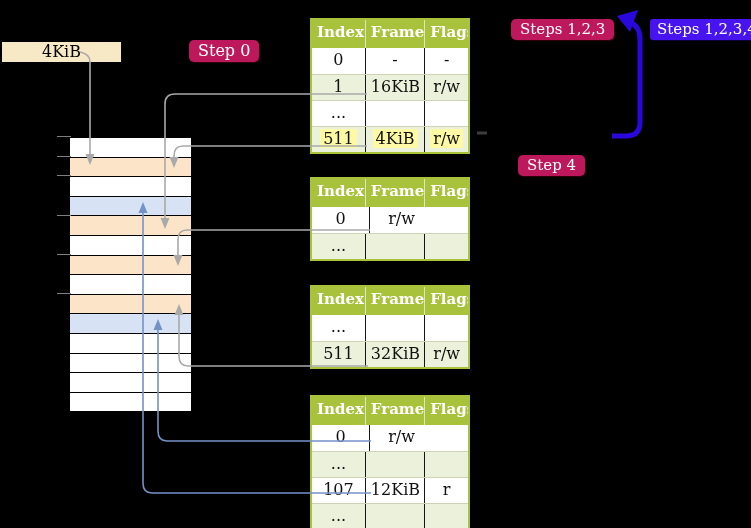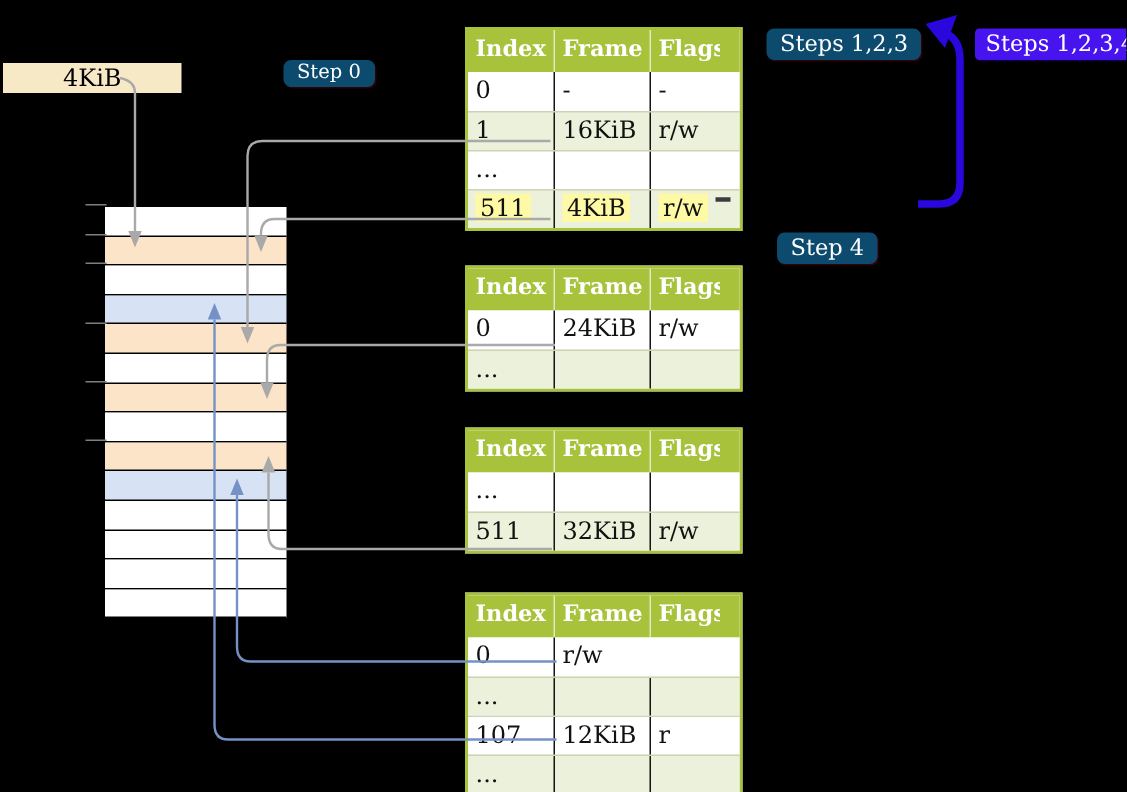--- a/index.html
+++ b/index.html
@@ -8,45 +8,45 @@
     position:relative; width:751px; height:528px; background:#000;
     overflow:hidden; font-family:"DejaVu Serif","Liberation Serif",serif;
   }
   
   .lbl { position:absolute; font-size:15px; line-height:1.25; white-space:nowrap; }
   .lbl-cream {
     left:2px; top:42px; width:119px; height:20px; background:#f8e9c6;
     color:#000; text-align:center; font-size:16px; line-height:20px;
   }
   .lbl-red {
-    background:#0c4a6e; color:#fff; border-radius:5px; padding:1px 9px;
+    background:#be185d; color:#fff; border-radius:5px; padding:1px 9px;
     box-shadow:1px 1px 0 rgba(70,0,12,.65);
   }
   .lbl-violet {
     background:#4713ef; color:#fff; border-radius:3px; padding:1px 7px;
     box-shadow:1px 1px 0 rgba(20,0,90,.65);
   }
-  #step0   { left:189px; top:40px; font-size:13px; }
+  #step0   { left:189px; top:40px; font-size:16px; }
   #steps123{ left:511px; top:19px; }
   #steps1234{ left:650px; top:19px; }
   #step4   { left:518px; top:155px; }
   
   .strip {
     position:absolute; left:70px; top:137px; width:121px;
     border-top:1.5px solid #000;
   }
   .mrow { height:19.6px; border-bottom:1.5px solid #000; }
   .mrow.white { background:#ffffff; }
   .mrow.peach { background:#fce4c9; }
   .mrow.blue  { background:#d7e3f5; }
   .tick { position:absolute; left:57px; width:14px; height:0; border-top:1.6px solid #7f7f7f; }
   
   .ptable {
-    position:absolute; left:310px; width:185px;
-    border:2px solid #a8c23c; background:#fff;
+    position:absolute; left:310px; width:160px;
+    border:2px solid #a8c23c; background:#fff;text-align:center;
   }
   #t0 { top:18px; } #t1 { top:177px; } #t2 { top:285px; } #t3 { top:395px; }
   .trow { display:flex; height:26px; background:#fff; }
   .trow.shade { background:#ebf1da; }
   .trow.thead { height:28px; background:#a8c23c; }
   .trow + .trow { border-top:1px solid #cdd3b4; }
   .thead + .trow { border-top:none; }
   .tcell {
     width:57px; padding:2px 5px 0 5px; font-size:16px; color:#111;
     overflow:hidden; white-space:nowrap;
@@ -128,21 +128,20 @@
       </div>
     </div>
   <div class="ptable" id="t1">
       <div class="trow thead">
         <div class="tcell">Index</div>
         <div class="tcell">Frame</div>
         <div class="tcell">Flags</div>
       </div>
       <div class="trow">
         <div class="tcell"><span>0</span></div>
-        <div class="tcell"><span>24KiB</span></div>
         <div class="tcell"><span>r/w</span></div>
       </div>
       <div class="trow shade">
         <div class="tcell"><span>...</span></div>
         <div class="tcell"></div>
         <div class="tcell"></div>
       </div>
     </div>
   <div class="ptable" id="t2">
       <div class="trow thead">

